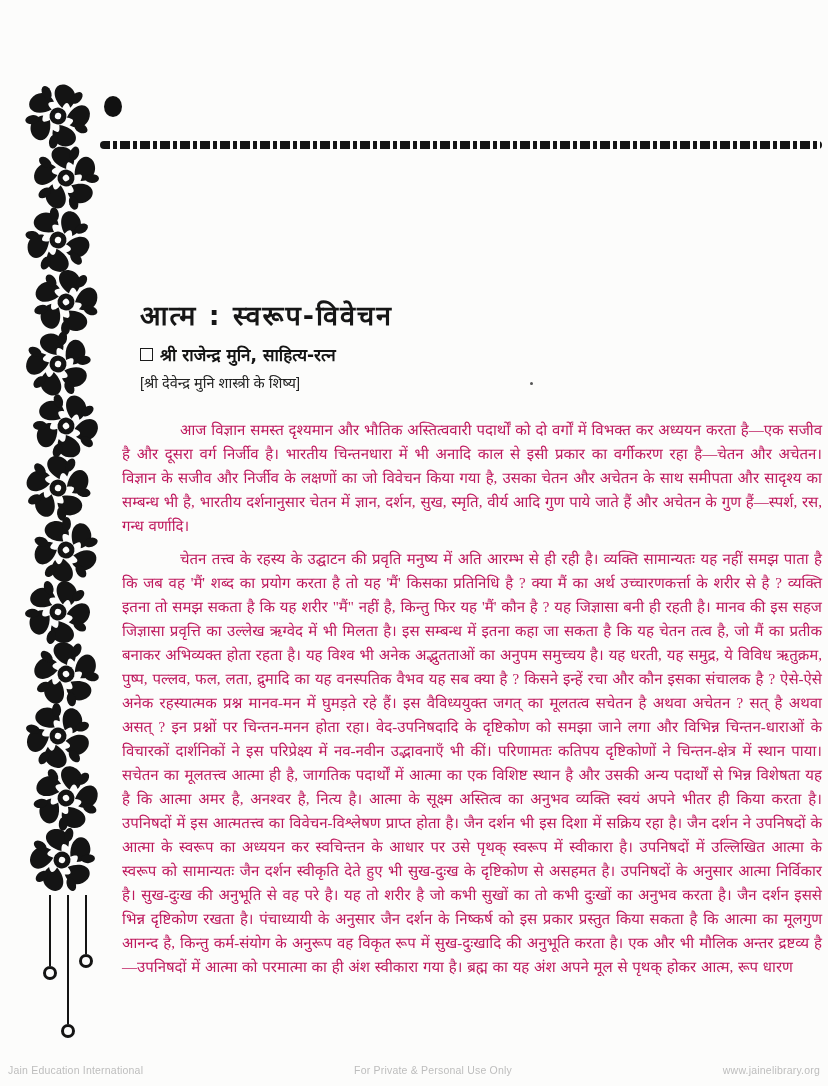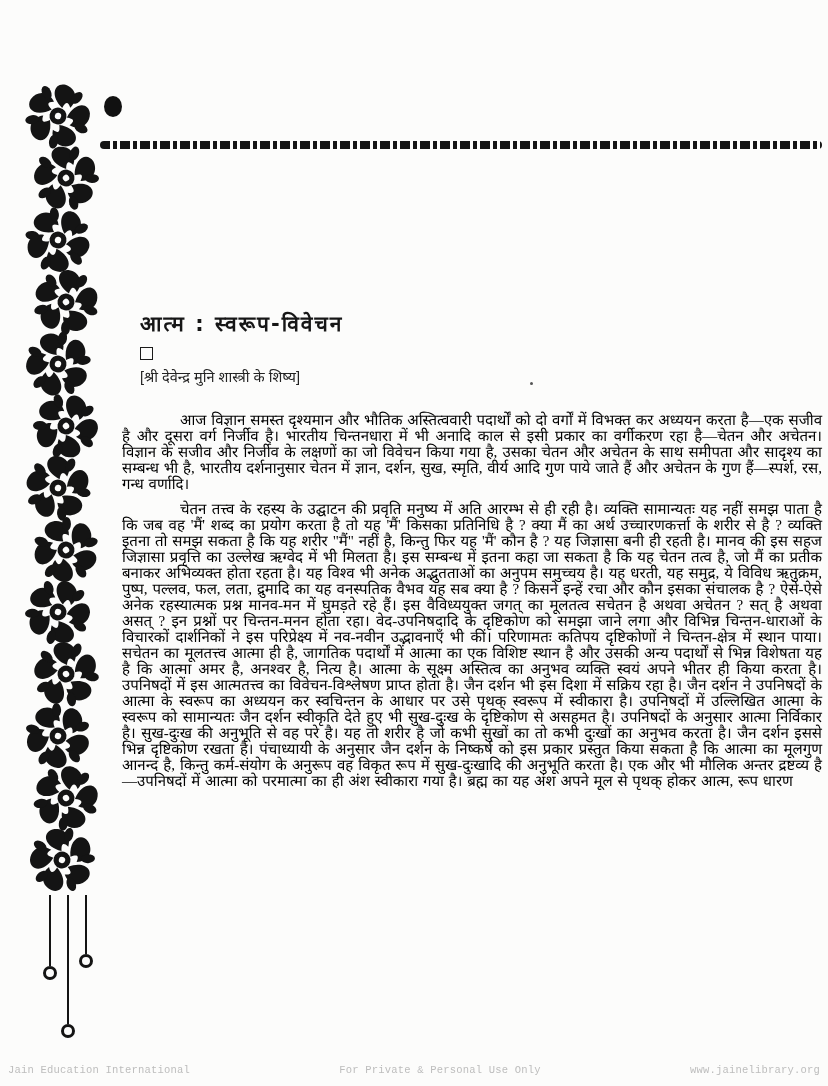--- a/index.html
+++ b/index.html
@@ -26,49 +26,49 @@
       #151515 0px,#151515 10px,
       transparent 10px,transparent 13px,
       #151515 13px,#151515 17px,
       transparent 17px,transparent 20px);
     border-radius:4px;
   }
   
   .content{position:absolute;left:122px;top:293px;width:700px;}
   .doc-title{
     font-family:"DejaVu Sans","Liberation Sans",sans-serif;
-    font-weight:700;font-size:21px;letter-spacing:2px;
-    margin:16px 0 10px 18px;color:#161616;
+    font-weight:700;font-size:27px;letter-spacing:2px;
+    margin:3px 0 10px 18px;color:#161616;
   }
   .byline{
     font-family:"DejaVu Sans","Liberation Sans",sans-serif;
     font-weight:700;font-size:17px;margin:0 0 6px 18px;color:#141414;
     display:flex;align-items:center;
   }
   .square-bullet{
     display:inline-block;width:11px;height:11px;border:1.6px solid #1b1b1b;
     margin-right:7px;background:transparent;flex:0 0 auto;
   }
   .byline-note{
     font-size:14.5px;margin:0 0 26px 18px;color:#222;
     font-family:Liberation Sans, sans-serif;
   }
   .body-para{
-    font-size:15px;line-height:16px;text-align:justify;
-    text-indent:58px;margin:0 0 9px 0;color:#000000;
+    font-size:15px;line-height:24px;text-align:justify;
+    text-indent:58px;margin:0 0 9px 0;color:#be185d;
     word-spacing:1px;
   }
   
   .ink-speck{position:absolute;left:530px;top:382px;width:3px;height:3px;background:#555;border-radius:50%;}
   
   .footer{
     position:absolute;left:0;right:0;top:1060px;height:20px;
     display:flex;justify-content:space-between;align-items:center;
     padding:0 8px 0 8px;
-    font-family:Liberation Mono, monospace;
+    font-family:Liberation Sans, sans-serif;
     font-size:10.5px;color:#bdbdbd;letter-spacing:.2px;
   }
   .footer span{white-space:nowrap;}
 </style>
 </head>
 <body>
 
 <div class="page">
 
   <svg class="left-border" viewBox="0 0 80 980" xmlns="http://www.w3.org/2000/svg" aria-hidden="true">
@@ -113,20 +113,21 @@
   <div class="corner-dot"></div>
 
   <div class="dash-rule"></div>
 
   <div class="ink-speck"></div>
 
   <div class="content">
     <h1 class="doc-title">आत्म : स्वरूप-विवेचन</h1>
     <p class="byline">
       <span class="square-bullet"></span>
+      <span>श्री राजेन्द्र मुनि, साहित्य-रत्न</span>
     </p>
     <p class="byline-note">[श्री देवेन्द्र मुनि शास्त्री के शिष्य]</p>
     <p class="body-para">आज विज्ञान समस्त दृश्यमान और भौतिक अस्तित्ववारी पदार्थों को दो वर्गों में विभक्त कर अध्ययन करता है—एक सजीव है और दूसरा वर्ग निर्जीव है। भारतीय चिन्तनधारा में भी अनादि काल से इसी प्रकार का वर्गीकरण रहा है—चेतन और अचेतन। विज्ञान के सजीव और निर्जीव के लक्षणों का जो विवेचन किया गया है, उसका चेतन और अचेतन के साथ समीपता और सादृश्य का सम्बन्ध भी है, भारतीय दर्शनानुसार चेतन में ज्ञान, दर्शन, सुख, स्मृति, वीर्य आदि गुण पाये जाते हैं और अचेतन के गुण हैं—स्पर्श, रस, गन्ध वर्णादि।</p>
     <p class="body-para">चेतन तत्त्व के रहस्य के उद्घाटन की प्रवृति मनुष्य में अति आरम्भ से ही रही है। व्यक्ति सामान्यतः यह नहीं समझ पाता है कि जब वह 'मैं' शब्द का प्रयोग करता है तो यह 'मैं' किसका प्रतिनिधि है ? क्या मैं का अर्थ उच्चारणकर्त्ता के शरीर से है ? व्यक्ति इतना तो समझ सकता है कि यह शरीर "मैं" नहीं है, किन्तु फिर यह 'मैं' कौन है ? यह जिज्ञासा बनी ही रहती है। मानव की इस सहज जिज्ञासा प्रवृत्ति का उल्लेख ऋग्वेद में भी मिलता है। इस सम्बन्ध में इतना कहा जा सकता है कि यह चेतन तत्व है, जो मैं का प्रतीक बनाकर अभिव्यक्त होता रहता है। यह विश्व भी अनेक अद्भुतताओं का अनुपम समुच्चय है। यह धरती, यह समुद्र, ये विविध ऋतुक्रम, पुष्प, पल्लव, फल, लता, द्रुमादि का यह वनस्पतिक वैभव यह सब क्या है ? किसने इन्हें रचा और कौन इसका संचालक है ? ऐसे-ऐसे अनेक रहस्यात्मक प्रश्न मानव-मन में घुमड़ते रहे हैं। इस वैविध्ययुक्त जगत् का मूलतत्व सचेतन है अथवा अचेतन ? सत् है अथवा असत् ? इन प्रश्नों पर चिन्तन-मनन होता रहा। वेद-उपनिषदादि के दृष्टिकोण को समझा जाने लगा और विभिन्न चिन्तन-धाराओं के विचारकों दार्शनिकों ने इस परिप्रेक्ष्य में नव-नवीन उद्भावनाएँ भी कीं। परिणामतः कतिपय दृष्टिकोणों ने चिन्तन-क्षेत्र में स्थान पाया। सचेतन का मूलतत्त्व आत्मा ही है, जागतिक पदार्थों में आत्मा का एक विशिष्ट स्थान है और उसकी अन्य पदार्थों से भिन्न विशेषता यह है कि आत्मा अमर है, अनश्वर है, नित्य है। आत्मा के सूक्ष्म अस्तित्व का अनुभव व्यक्ति स्वयं अपने भीतर ही किया करता है। उपनिषदों में इस आत्मतत्त्व का विवेचन-विश्लेषण प्राप्त होता है। जैन दर्शन भी इस दिशा में सक्रिय रहा है। जैन दर्शन ने उपनिषदों के आत्मा के स्वरूप का अध्ययन कर स्वचिन्तन के आधार पर उसे पृथक् स्वरूप में स्वीकारा है। उपनिषदों में उल्लिखित आत्मा के स्वरूप को सामान्यतः जैन दर्शन स्वीकृति देते हुए भी सुख-दुःख के दृष्टिकोण से असहमत है। उपनिषदों के अनुसार आत्मा निर्विकार है। सुख-दुःख की अनुभूति से वह परे है। यह तो शरीर है जो कभी सुखों का तो कभी दुःखों का अनुभव करता है। जैन दर्शन इससे भिन्न दृष्टिकोण रखता है। पंचाध्यायी के अनुसार जैन दर्शन के निष्कर्ष को इस प्रकार प्रस्तुत किया सकता है कि आत्मा का मूलगुण आनन्द है, किन्तु कर्म-संयोग के अनुरूप वह विकृत रूप में सुख-दुःखादि की अनुभूति करता है। एक और भी मौलिक अन्तर द्रष्टव्य है—उपनिषदों में आत्मा को परमात्मा का ही अंश स्वीकारा गया है। ब्रह्म का यह अंश अपने मूल से पृथक् होकर आत्म, रूप धारण</p>
   </div>
 
   <div class="footer">
     <span>Jain Education International</span>
     <span>For Private &amp; Personal Use Only</span>
     <span>www.jainelibrary.org</span>

